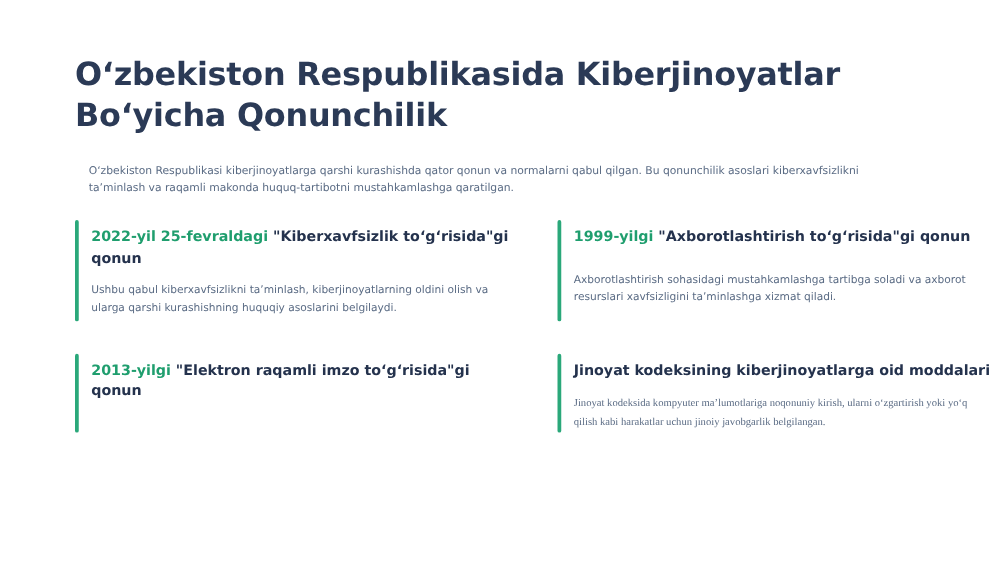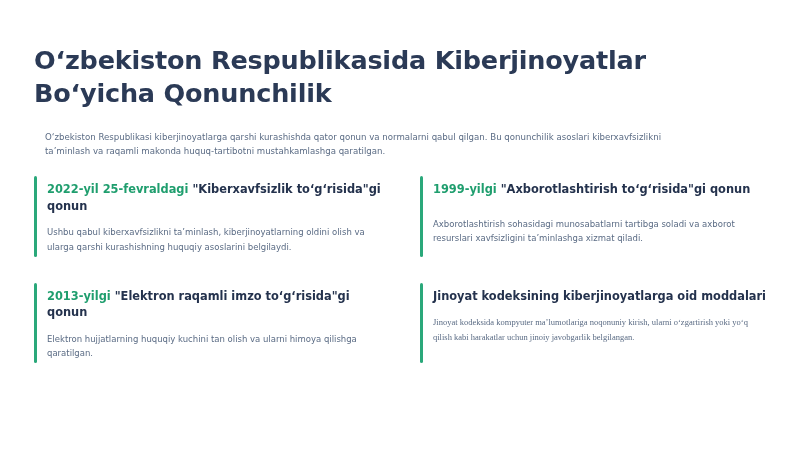--- a/index.html
+++ b/index.html
@@ -11,21 +11,21 @@
     height: 450px;
     background: #ffffff;
     font-family: "DejaVu Sans", "Liberation Sans", sans-serif;
     overflow: hidden;
   }
   .slide {
     position: relative;
     width: 800px;
     height: 450px;
     box-sizing: border-box;
-    padding: 44px 52px 0 34px;
+    padding: 44px 52px 0 60px;
     background: #ffffff;
   }
   .page-title {
     margin: 0;
     font-size: 25.5px;
     line-height: 1.28;
     font-weight: 700;
     letter-spacing: -0.2px;
     color: #2b3a56;
     max-width: 710px;
@@ -96,27 +96,26 @@
 
     <div class="card card--r1c1">
       <span class="card-accent"></span>
       <h2 class="card-heading"><span class="hl">2022-yil 25-fevraldagi </span><span>"Kiberxavfsizlik to‘g‘risida"gi qonun</span></h2>
       <p class="card-body">Ushbu qabul kiberxavfsizlikni ta’minlash, kiberjinoyatlarning oldini olish va ularga qarshi kurashishning huquqiy asoslarini belgilaydi.</p>
     </div>
 
     <div class="card card--r1c2">
       <span class="card-accent"></span>
       <h2 class="card-heading"><span class="hl">1999-yilgi </span><span>"Axborotlashtirish to‘g‘risida"gi qonun</span></h2>
-      <p class="card-body">Axborotlashtirish sohasidagi munosabatlarni tartibga soladi va axborot resurslari xavfsizligini ta’minlashga xizmat qiladi.</p>
+      <p class="card-body">Axborotlashtirish sohasidagi mustahkamlashga tartibga soladi va axborot resurslari xavfsizligini ta’minlashga xizmat qiladi.</p>
     </div>
 
     <div class="card card--r2c1">
       <span class="card-accent"></span>
       <h2 class="card-heading"><span class="hl">2013-yilgi </span><span>"Elektron raqamli imzo to‘g‘risida"gi qonun</span></h2>
-      <p class="card-body">Elektron hujjatlarning huquqiy kuchini tan olish va ularni himoya qilishga qaratilgan.</p>
     </div>
 
     <div class="card card--r2c2">
       <span class="card-accent"></span>
       <h2 class="card-heading"><span class="hl"></span><span>Jinoyat kodeksining kiberjinoyatlarga oid moddalari</span></h2>
       <p class="card-body">Jinoyat kodeksida kompyuter ma’lumotlariga noqonuniy kirish, ularni o‘zgartirish yoki yo‘q qilish kabi harakatlar uchun jinoiy javobgarlik belgilangan.</p>
     </div>
 
   </div>
 </div>

